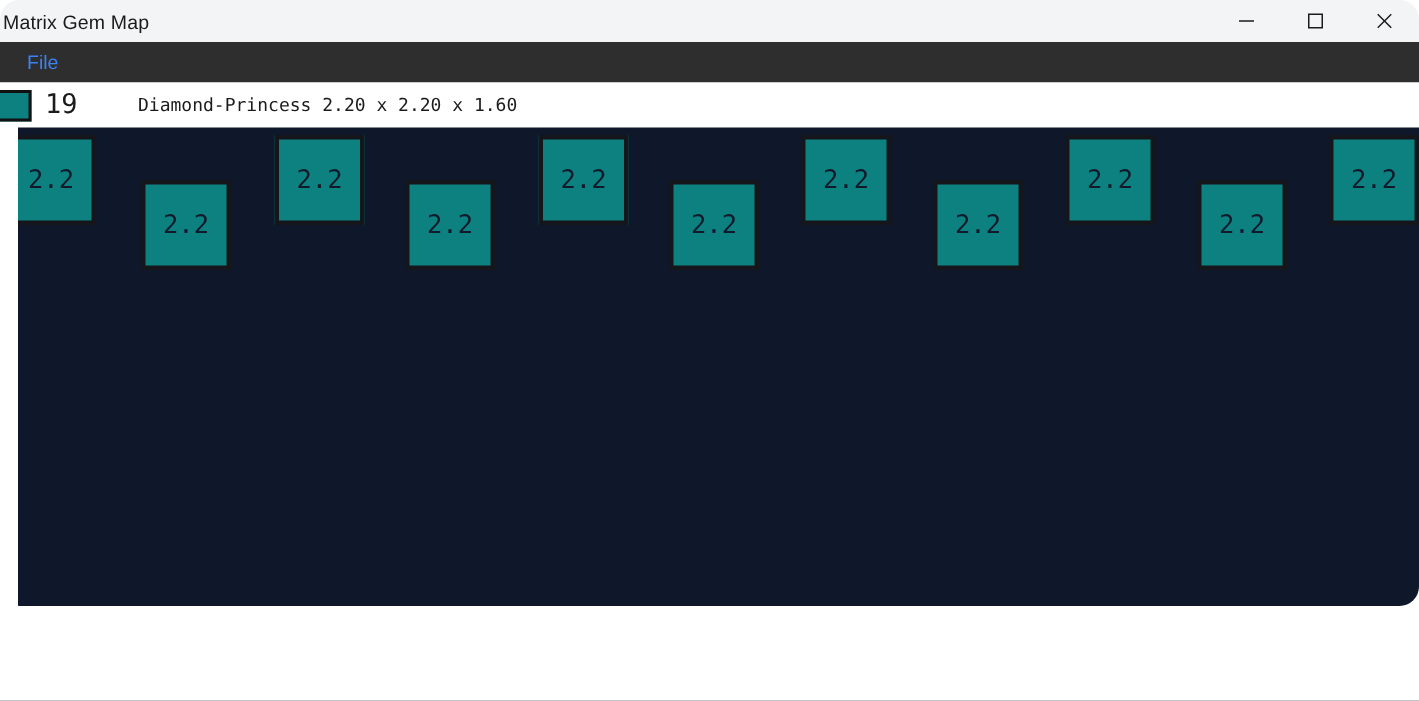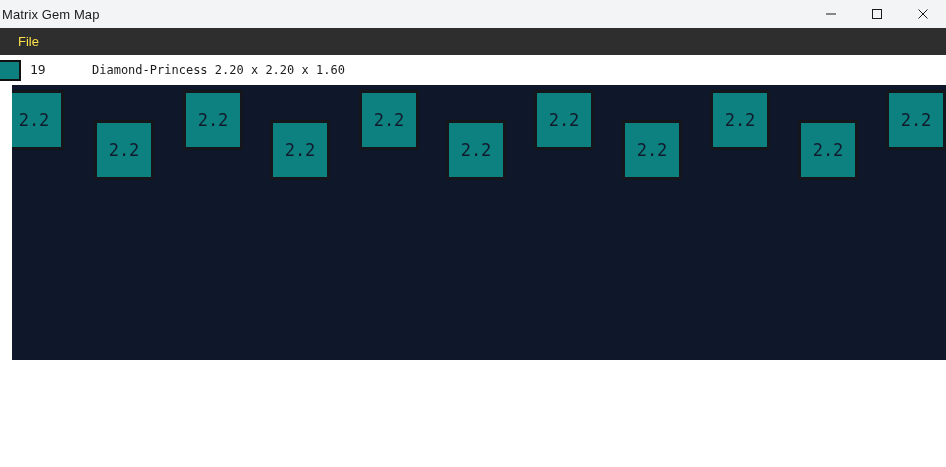--- a/index.html
+++ b/index.html
@@ -9,23 +9,24 @@
     width: 946px;
     height: 467px;
     overflow: hidden;
     background: #ffffff;
     font-family: "Liberation Sans", sans-serif;
   }
 
   #app {
     position: relative;
     width: 946px;
-    height: 360px;
+    height: 404px;
     background: #ffffff;
     overflow: hidden;
+    border-radius: 13px;
   }
 
   
   .titlebar {
     position: absolute;
     left: 0; top: 0;
     width: 946px;
     height: 28px;
     background: #f3f4f6;
     display: flex;
@@ -57,21 +58,21 @@
     left: 0; top: 28px;
     width: 946px;
     height: 27px;
     background: #2e2e2e;
     display: flex;
     align-items: center;
     box-sizing: border-box;
   }
   .menu-item {
     font-size: 13px;
-    color: #fde047;
+    color: #3b82f6;
     padding: 0 10px;
     margin-left: 8px;
     line-height: 27px;
     font-family: "Liberation Sans", sans-serif;
   }
 
   
   .legend {
     position: absolute;
     left: 0; top: 55px;
@@ -91,21 +92,21 @@
     border: 2px solid #111111;
     box-sizing: border-box;
   }
   .legend-count {
     position: absolute;
     left: 30px;
     top: 0;
     height: 30px;
     line-height: 30px;
     font-family: "DejaVu Sans Mono", "Liberation Mono", monospace;
-    font-size: 13px;
+    font-size: 18px;
     color: #1b1b1b;
   }
   .legend-label {
     position: absolute;
     left: 92px;
     top: 0;
     height: 30px;
     line-height: 30px;
     font-family: "DejaVu Sans Mono", "Liberation Mono", monospace;
     font-size: 12px;

